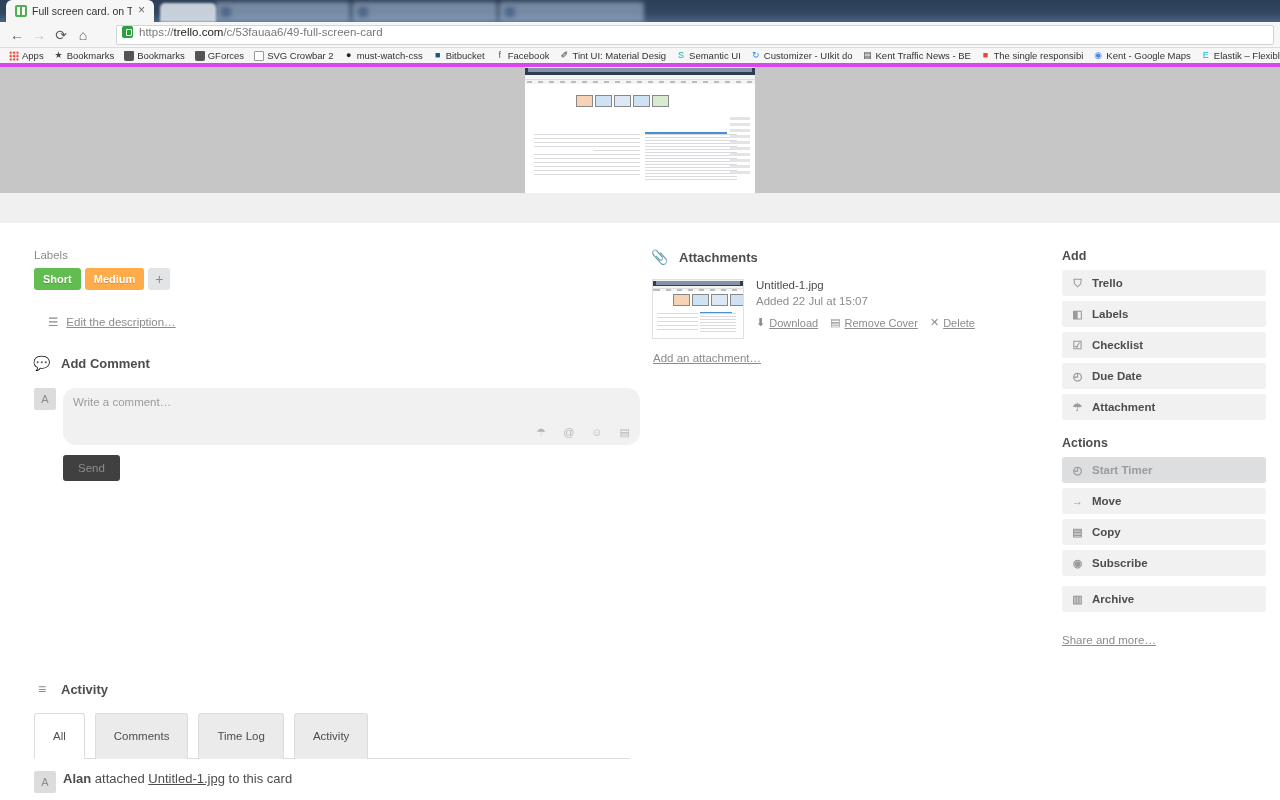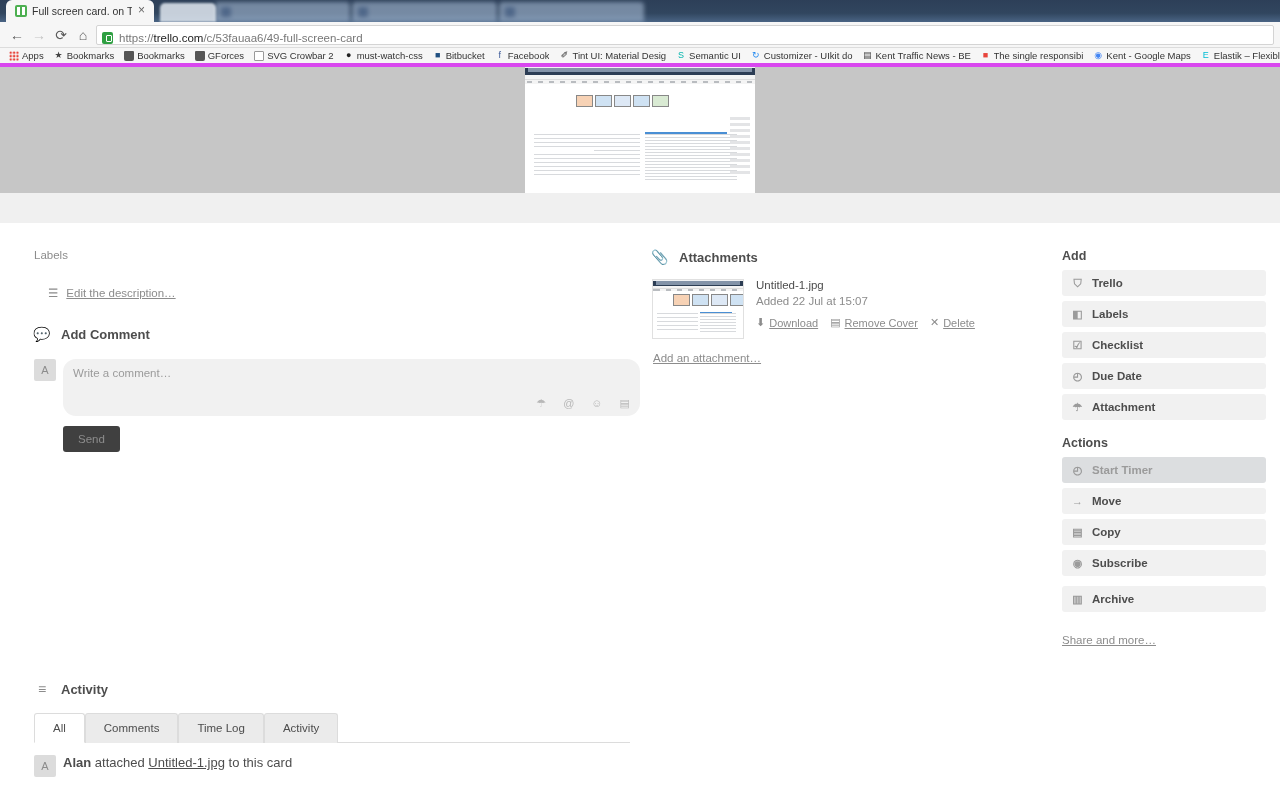--- a/index.html
+++ b/index.html
@@ -68,23 +68,23 @@
     height: 26px; background: #f6f6f6;
     border-bottom: 1px solid #dcdcdc;
     display: flex; align-items: center; padding: 0 6px;
   }
   .nav-btn {
     width: 22px; height: 22px; display: flex; align-items: center;
     justify-content: center; font-size: 14px; color: #5a5a5a; cursor: pointer;
   }
   .nav-btn.dim { color: #c4c4c4; }
   .omnibox {
-    flex: 1; height: 20px; margin-left: 2px;
+    flex: 1; height: 20px; margin-left: 22px;
     background: #fff; border: 1px solid #d4d4d4; border-radius: 2px;
-    display: flex; align-items: flex-end; padding: 0 5px;
+    display: flex; align-items: flex-start; padding: 0 5px;
   }
   .omni-secure {
     width: 11px; height: 12px; background: #2e9f41; border-radius: 2px;
     margin-right: 6px; position: relative; flex: none;
   }
   .omni-secure:after {
     content:""; position:absolute; left:3.5px; top:3px;
     width:4px; height:5px; border:1.2px solid #fff; border-radius:1px;
   }
   .omni-url {
@@ -276,23 +276,23 @@
     text-decoration: underline; cursor: pointer; display:inline-block;
   }
 
   
   .activity-wrap { padding: 0 0 0 34px; margin-top: 33px; width: 640px; }
   .tabs {
     display: flex; margin-top: 16px; border-bottom: 1px solid #dcdcdc;
     width: 596px;
   }
   .tab {
-    padding: 8px 18px; font-size: 11.5px; color: #4d4d4d;
+    padding: 16px 18px; font-size: 11.5px; color: #4d4d4d;
     background: #ebebeb; border: 1px solid #dcdcdc; border-bottom: none;
-    border-radius: 3px 3px 0 0; margin-right: 0; margin-bottom: -1px;
+    border-radius: 3px 3px 0 0; margin-right: 10px; margin-bottom: -1px;
     cursor: pointer;
   }
   .tab.active { background: #fff; border-bottom: 1px solid #fff; }
 
   .act-row { display: flex; gap: 7px; margin-top: 12px; }
   .act-text { font-size: 13px; color: #4d4d4d; }
   .act-text b { font-weight: bold; }
   .act-text u { text-decoration: underline; cursor: pointer; }
 </style>
 </head>
@@ -423,20 +423,25 @@
   </div>
 
   <div class="card-head">
   </div>
 
   <div class="main">
 
     <div class="col-left">
 
       <div class="muted-label">Labels</div>
+      <div class="labels-row" id="labels-row">
+          <div class="label-chip" style="background: rgb(97, 189, 79);">Short</div>
+          <div class="label-chip" style="background: rgb(255, 171, 74);">Medium</div>
+          <div class="label-add">+</div>
+        </div>
 
       <div class="edit-desc">
         <span>☰</span>
         <a>Edit the description…</a>
       </div>
 
       <div class="section-head" style="margin-top:26px;">
         <span class="sec-ico">💬</span>
         <span>Add Comment</span>
       </div>

